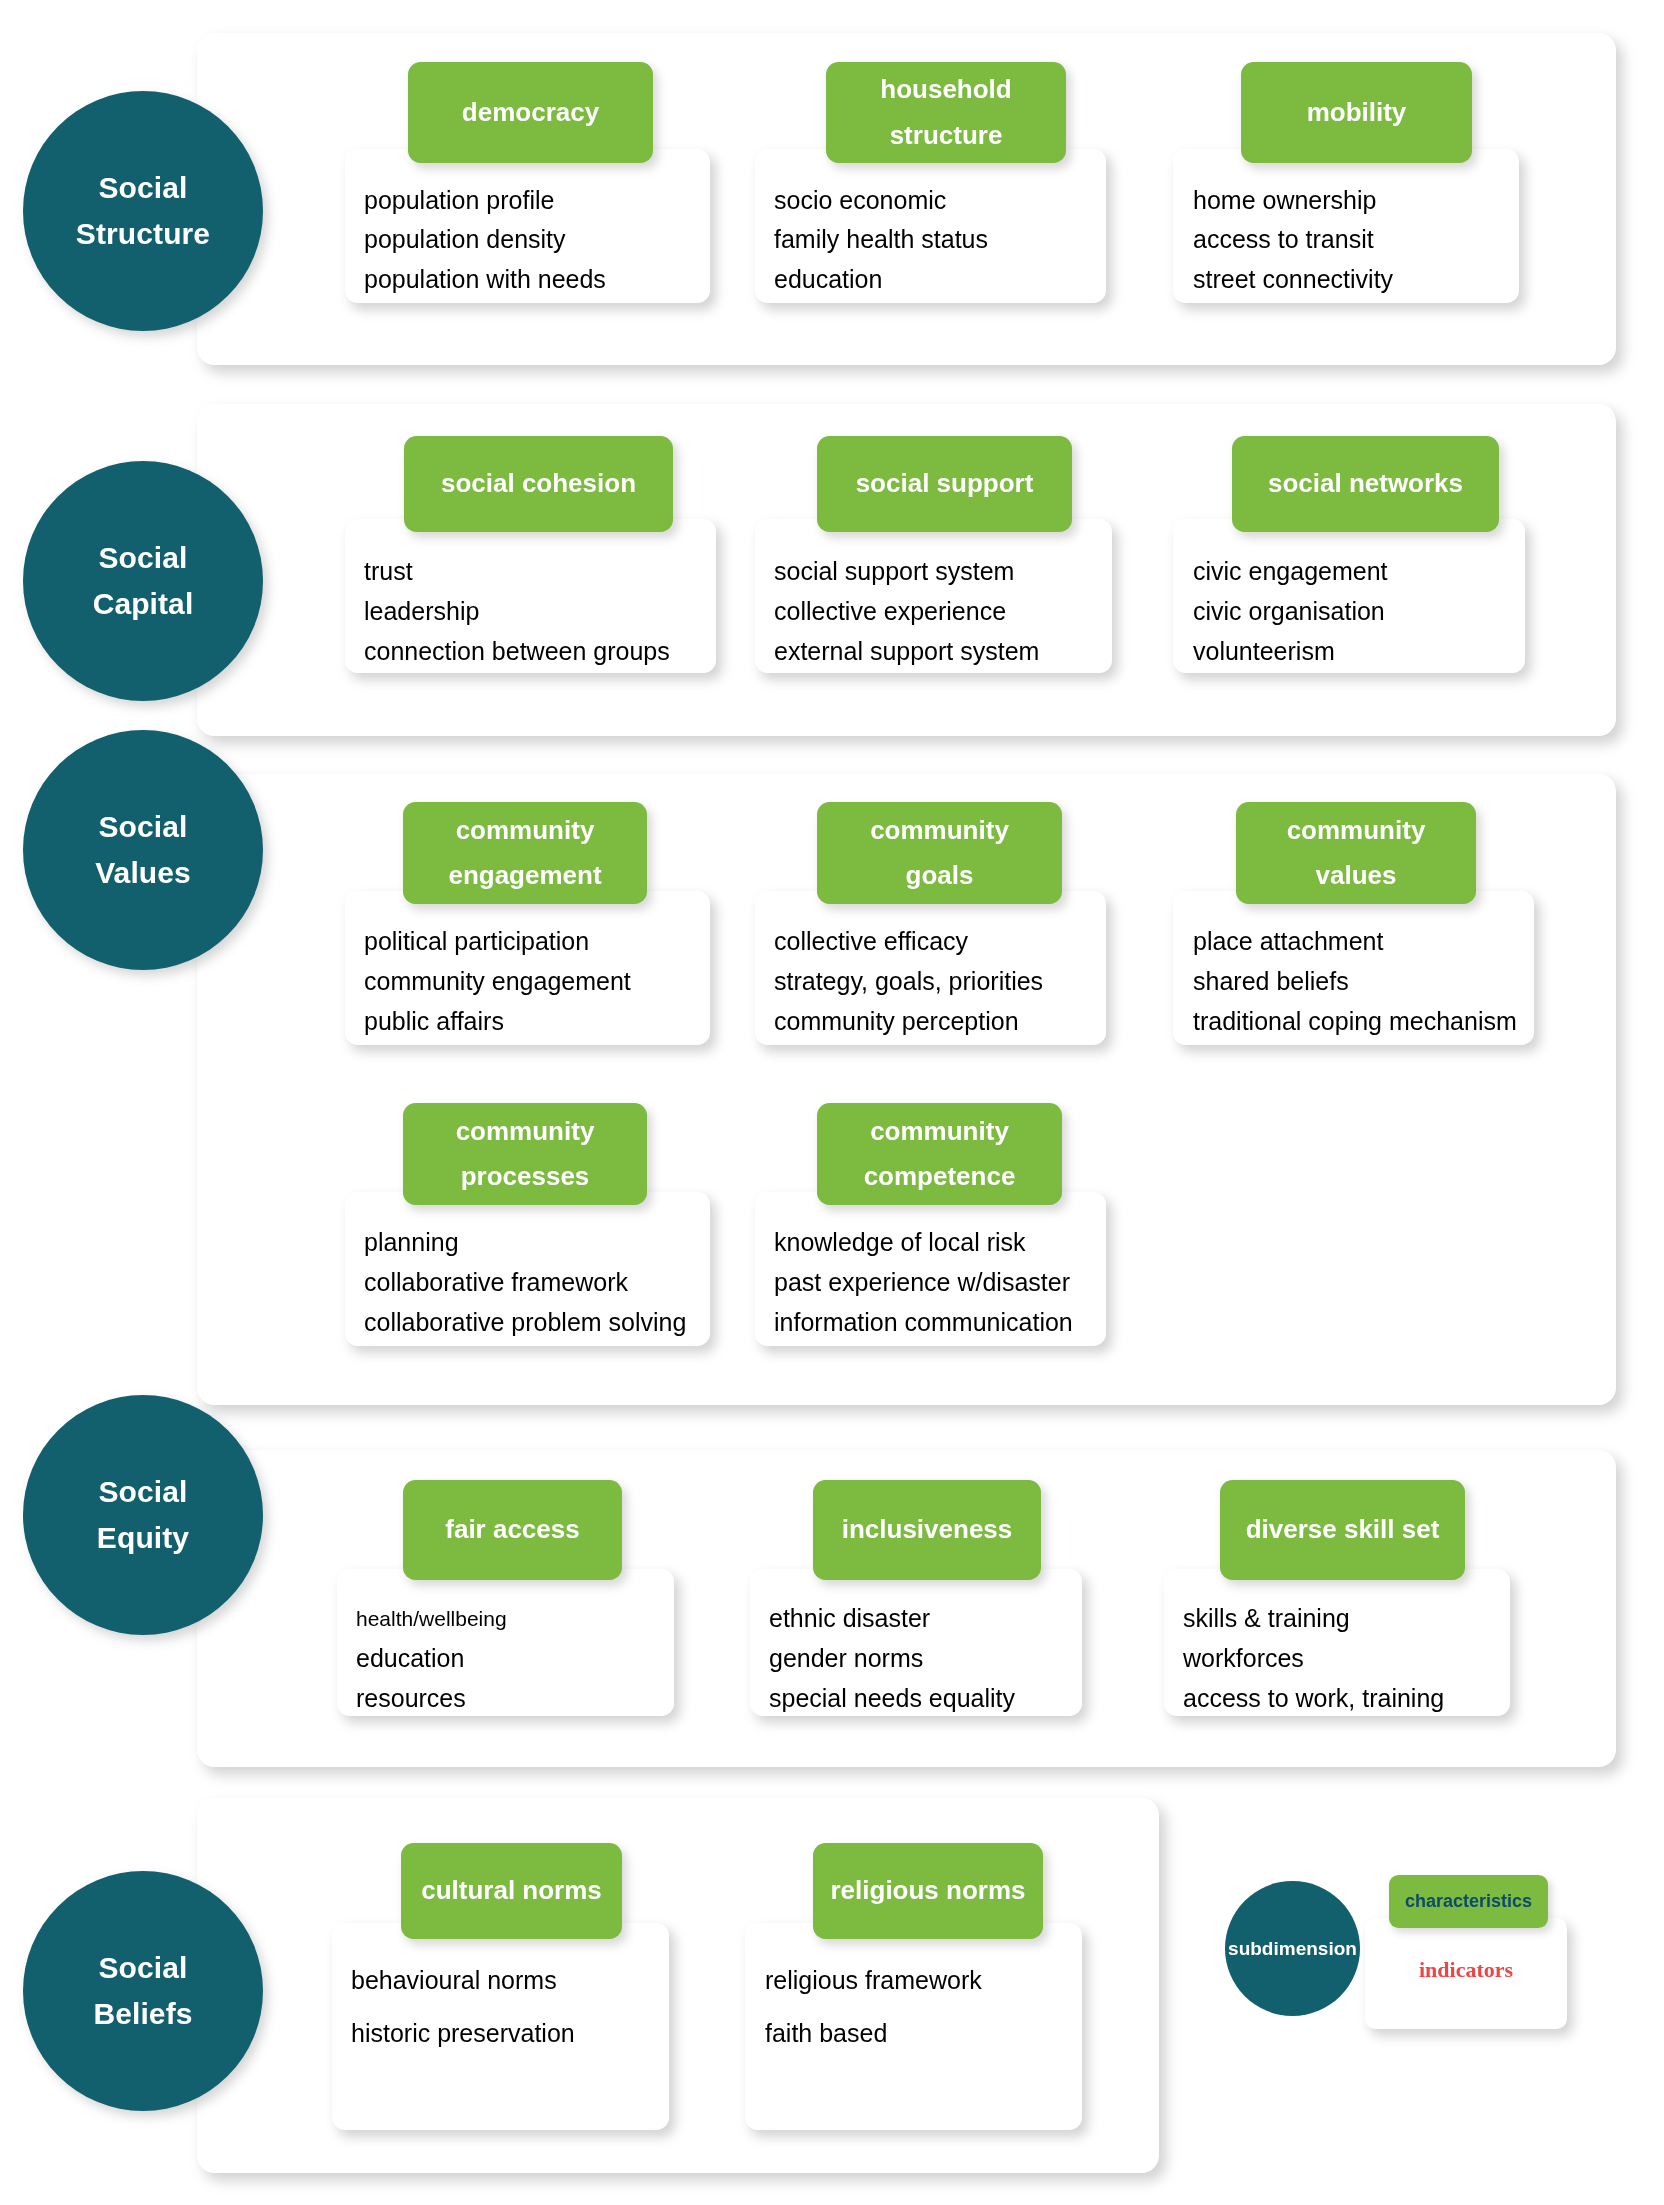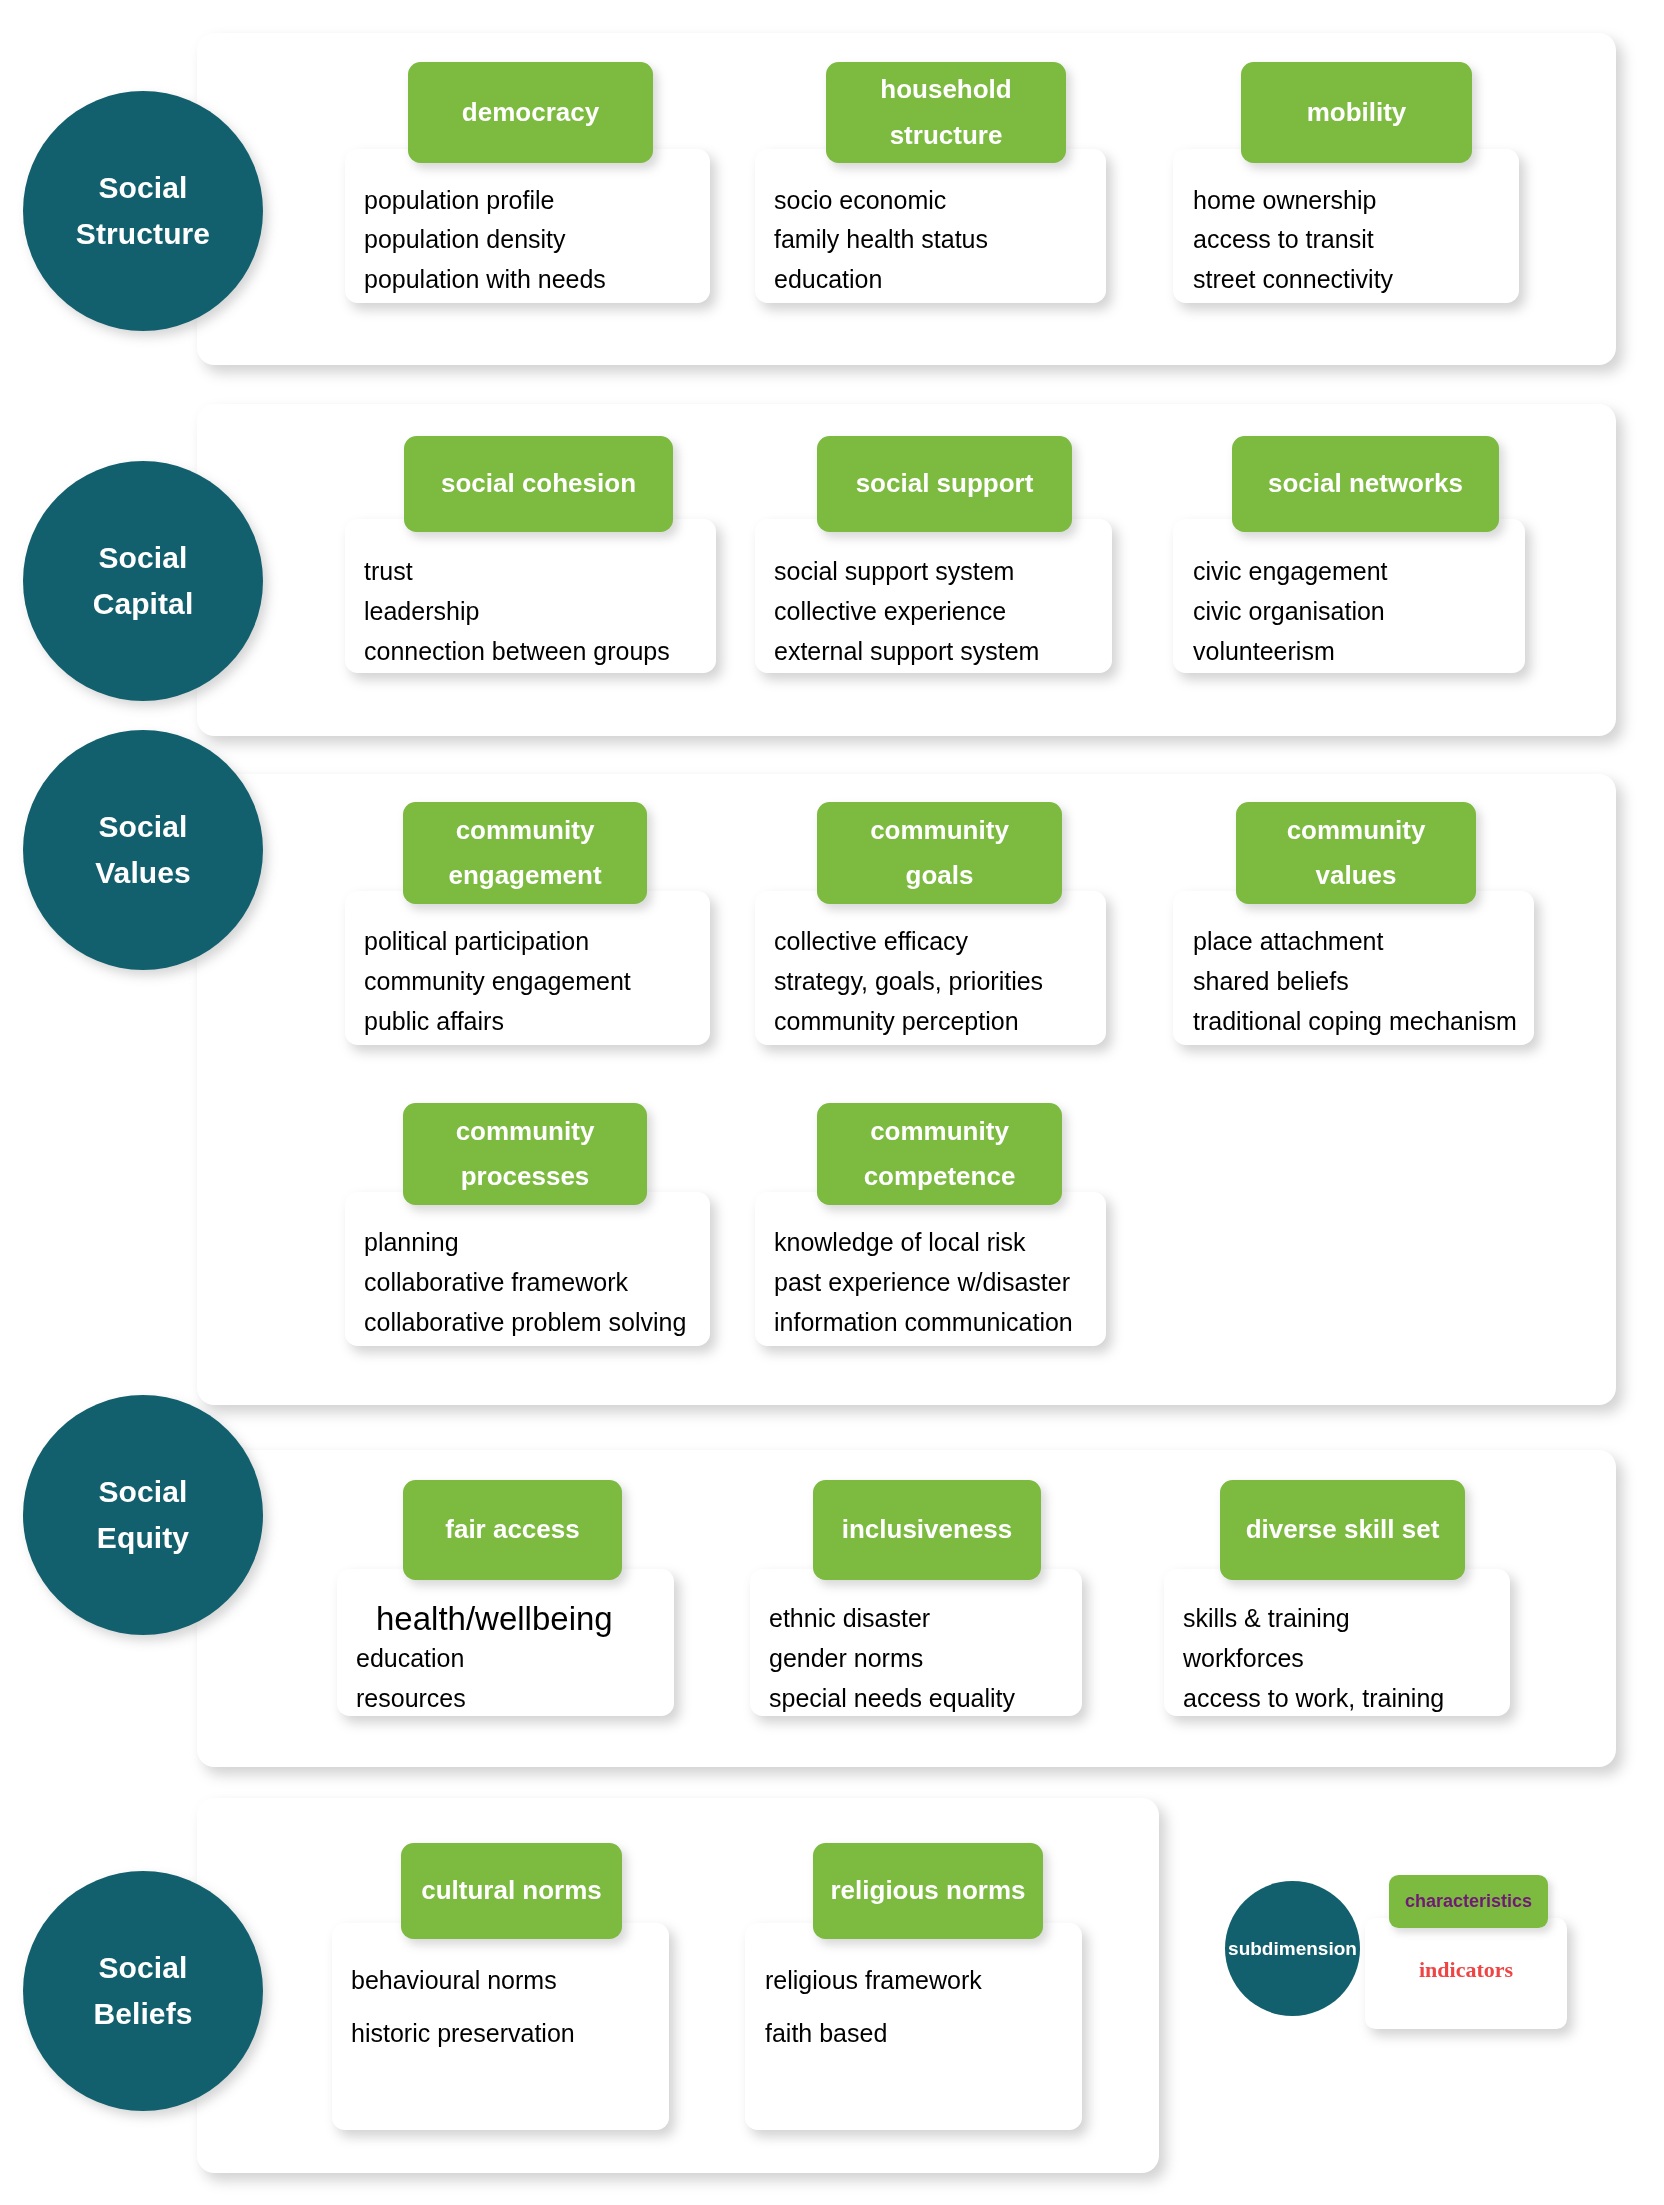--- a/index.html
+++ b/index.html
@@ -88,21 +88,21 @@
     position: absolute;
     background: #ffffff;
     border-radius: 10.6px;
     box-shadow: 5.8px 6.7px 11.5px rgba(120,120,120,0.33);
     z-index: 3;
   }
   .legend-tab {
     position: absolute;
     background: #7CBA40;
     border-radius: 9.6px;
-    color: #701a75;
+    color: #0c4a6e;
     font-weight: bold;
     display: flex;
     align-items: center;
     justify-content: center;
     z-index: 4;
     box-shadow: 3.8px 4.8px 7.7px rgba(120,120,120,0.25);
     white-space: nowrap;
   }
   .legend-ind {
     position: absolute;
@@ -214,21 +214,21 @@
     <div class="tab" style="left: 817px; top: 1103px; width: 245px; height: 102px; font-size: 26px;">
       <span class="tl">community</span>
       <span class="tl">competence</span>
     </div>
     <div class="panel" style="left: 197px; top: 1450px; width: 1419px; height: 317px;"></div>
     <div class="circle" style="left: 23px; top: 1395px; width: 240px; height: 240px; font-size: 30px;">
       <span class="cl">Social</span>
       <span class="cl">Equity</span>
     </div>
     <div class="card" style="left: 337px; top: 1569px; width: 337px; height: 147px;"></div>
-    <div class="ind" style="position: absolute; left: 356px; top: 1606px; font-size: 33px; line-height: 25px; z-index: 6; margin-left: 20px;">health/wellbeing</div>
+    <div class="ind" style="position: absolute; left: 356px; top: 1606px; font-size: 21px; line-height: 25px; z-index: 6;">health/wellbeing</div>
     <div class="ind" style="position: absolute; left: 356px; top: 1646px; font-size: 25px; line-height: 25px; z-index: 6;">education</div>
     <div class="ind" style="position: absolute; left: 356px; top: 1686px; font-size: 25px; line-height: 25px; z-index: 6;">resources</div>
     <div class="tab" style="left: 403px; top: 1480px; width: 219px; height: 100px; font-size: 26px;">
       <span class="tl">fair access</span>
     </div>
     <div class="card" style="left: 750px; top: 1569px; width: 332px; height: 147px;"></div>
     <div class="ind" style="position: absolute; left: 769px; top: 1606px; font-size: 25px; line-height: 25px; z-index: 6;">ethnic disaster</div>
     <div class="ind" style="position: absolute; left: 769px; top: 1646px; font-size: 25px; line-height: 25px; z-index: 6;">gender norms</div>
     <div class="ind" style="position: absolute; left: 769px; top: 1686px; font-size: 25px; line-height: 25px; z-index: 6;">special needs equality</div>
     <div class="tab" style="left: 813px; top: 1480px; width: 228px; height: 100px; font-size: 26px; justify-content: center;">

